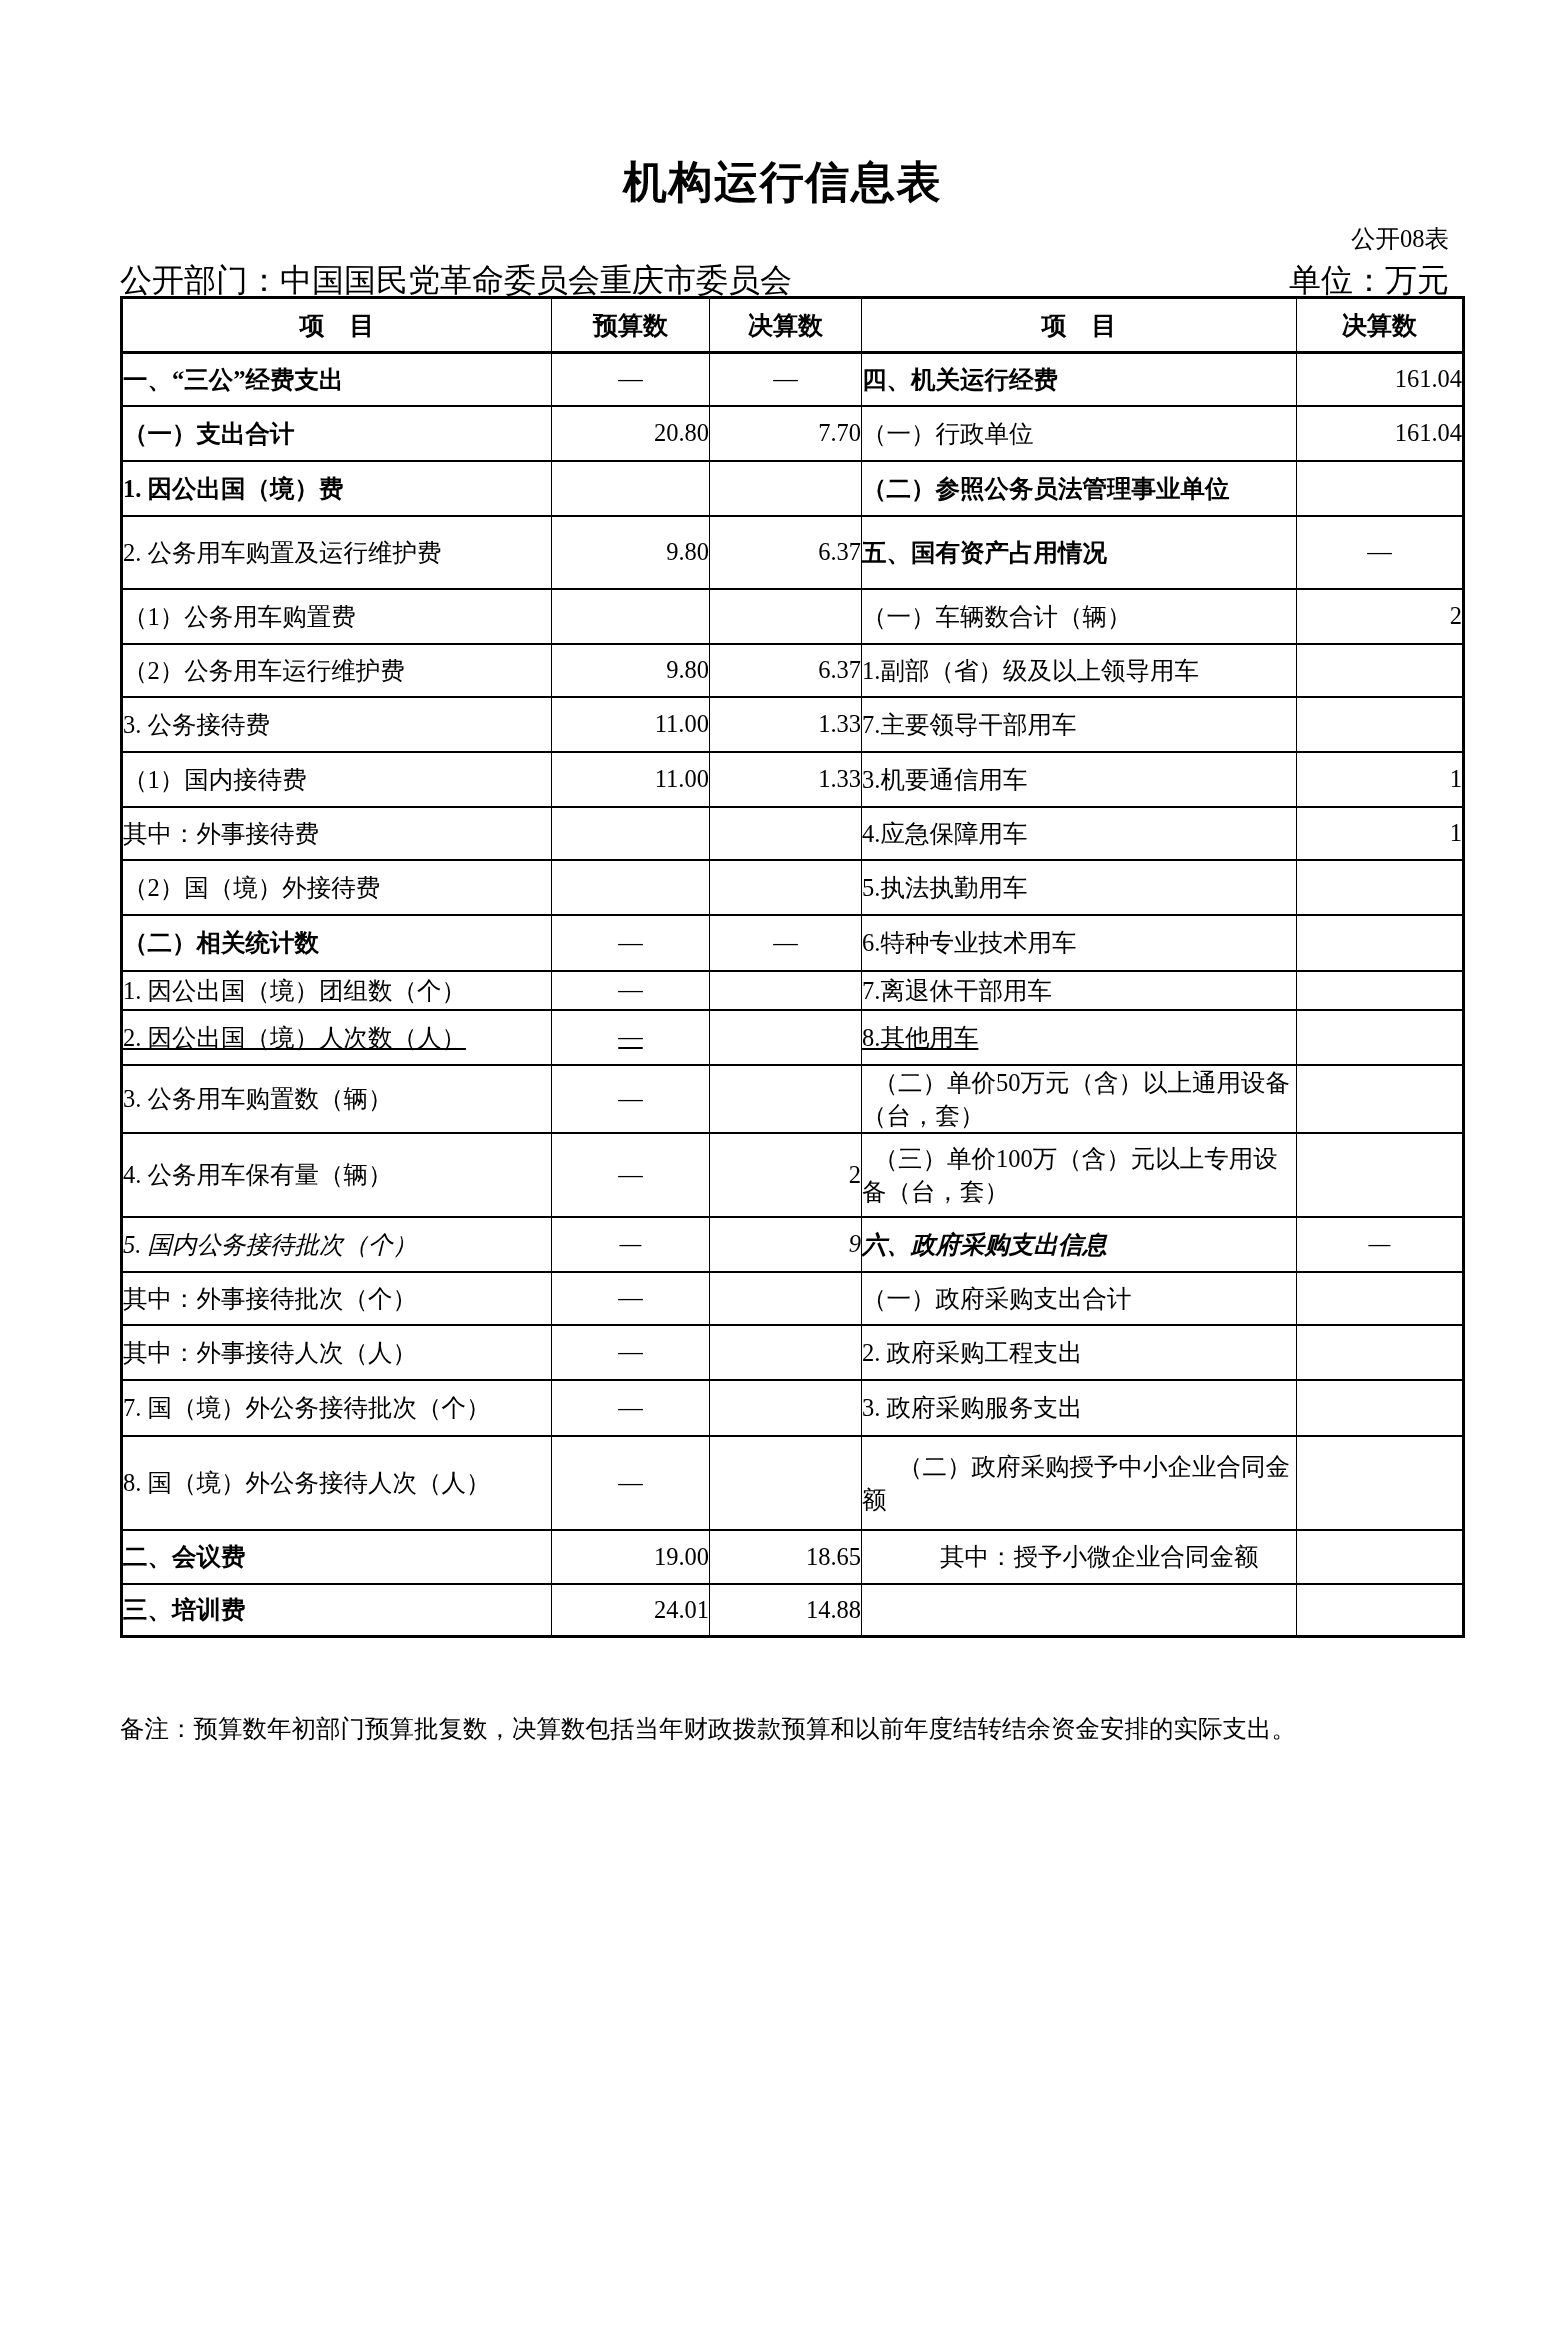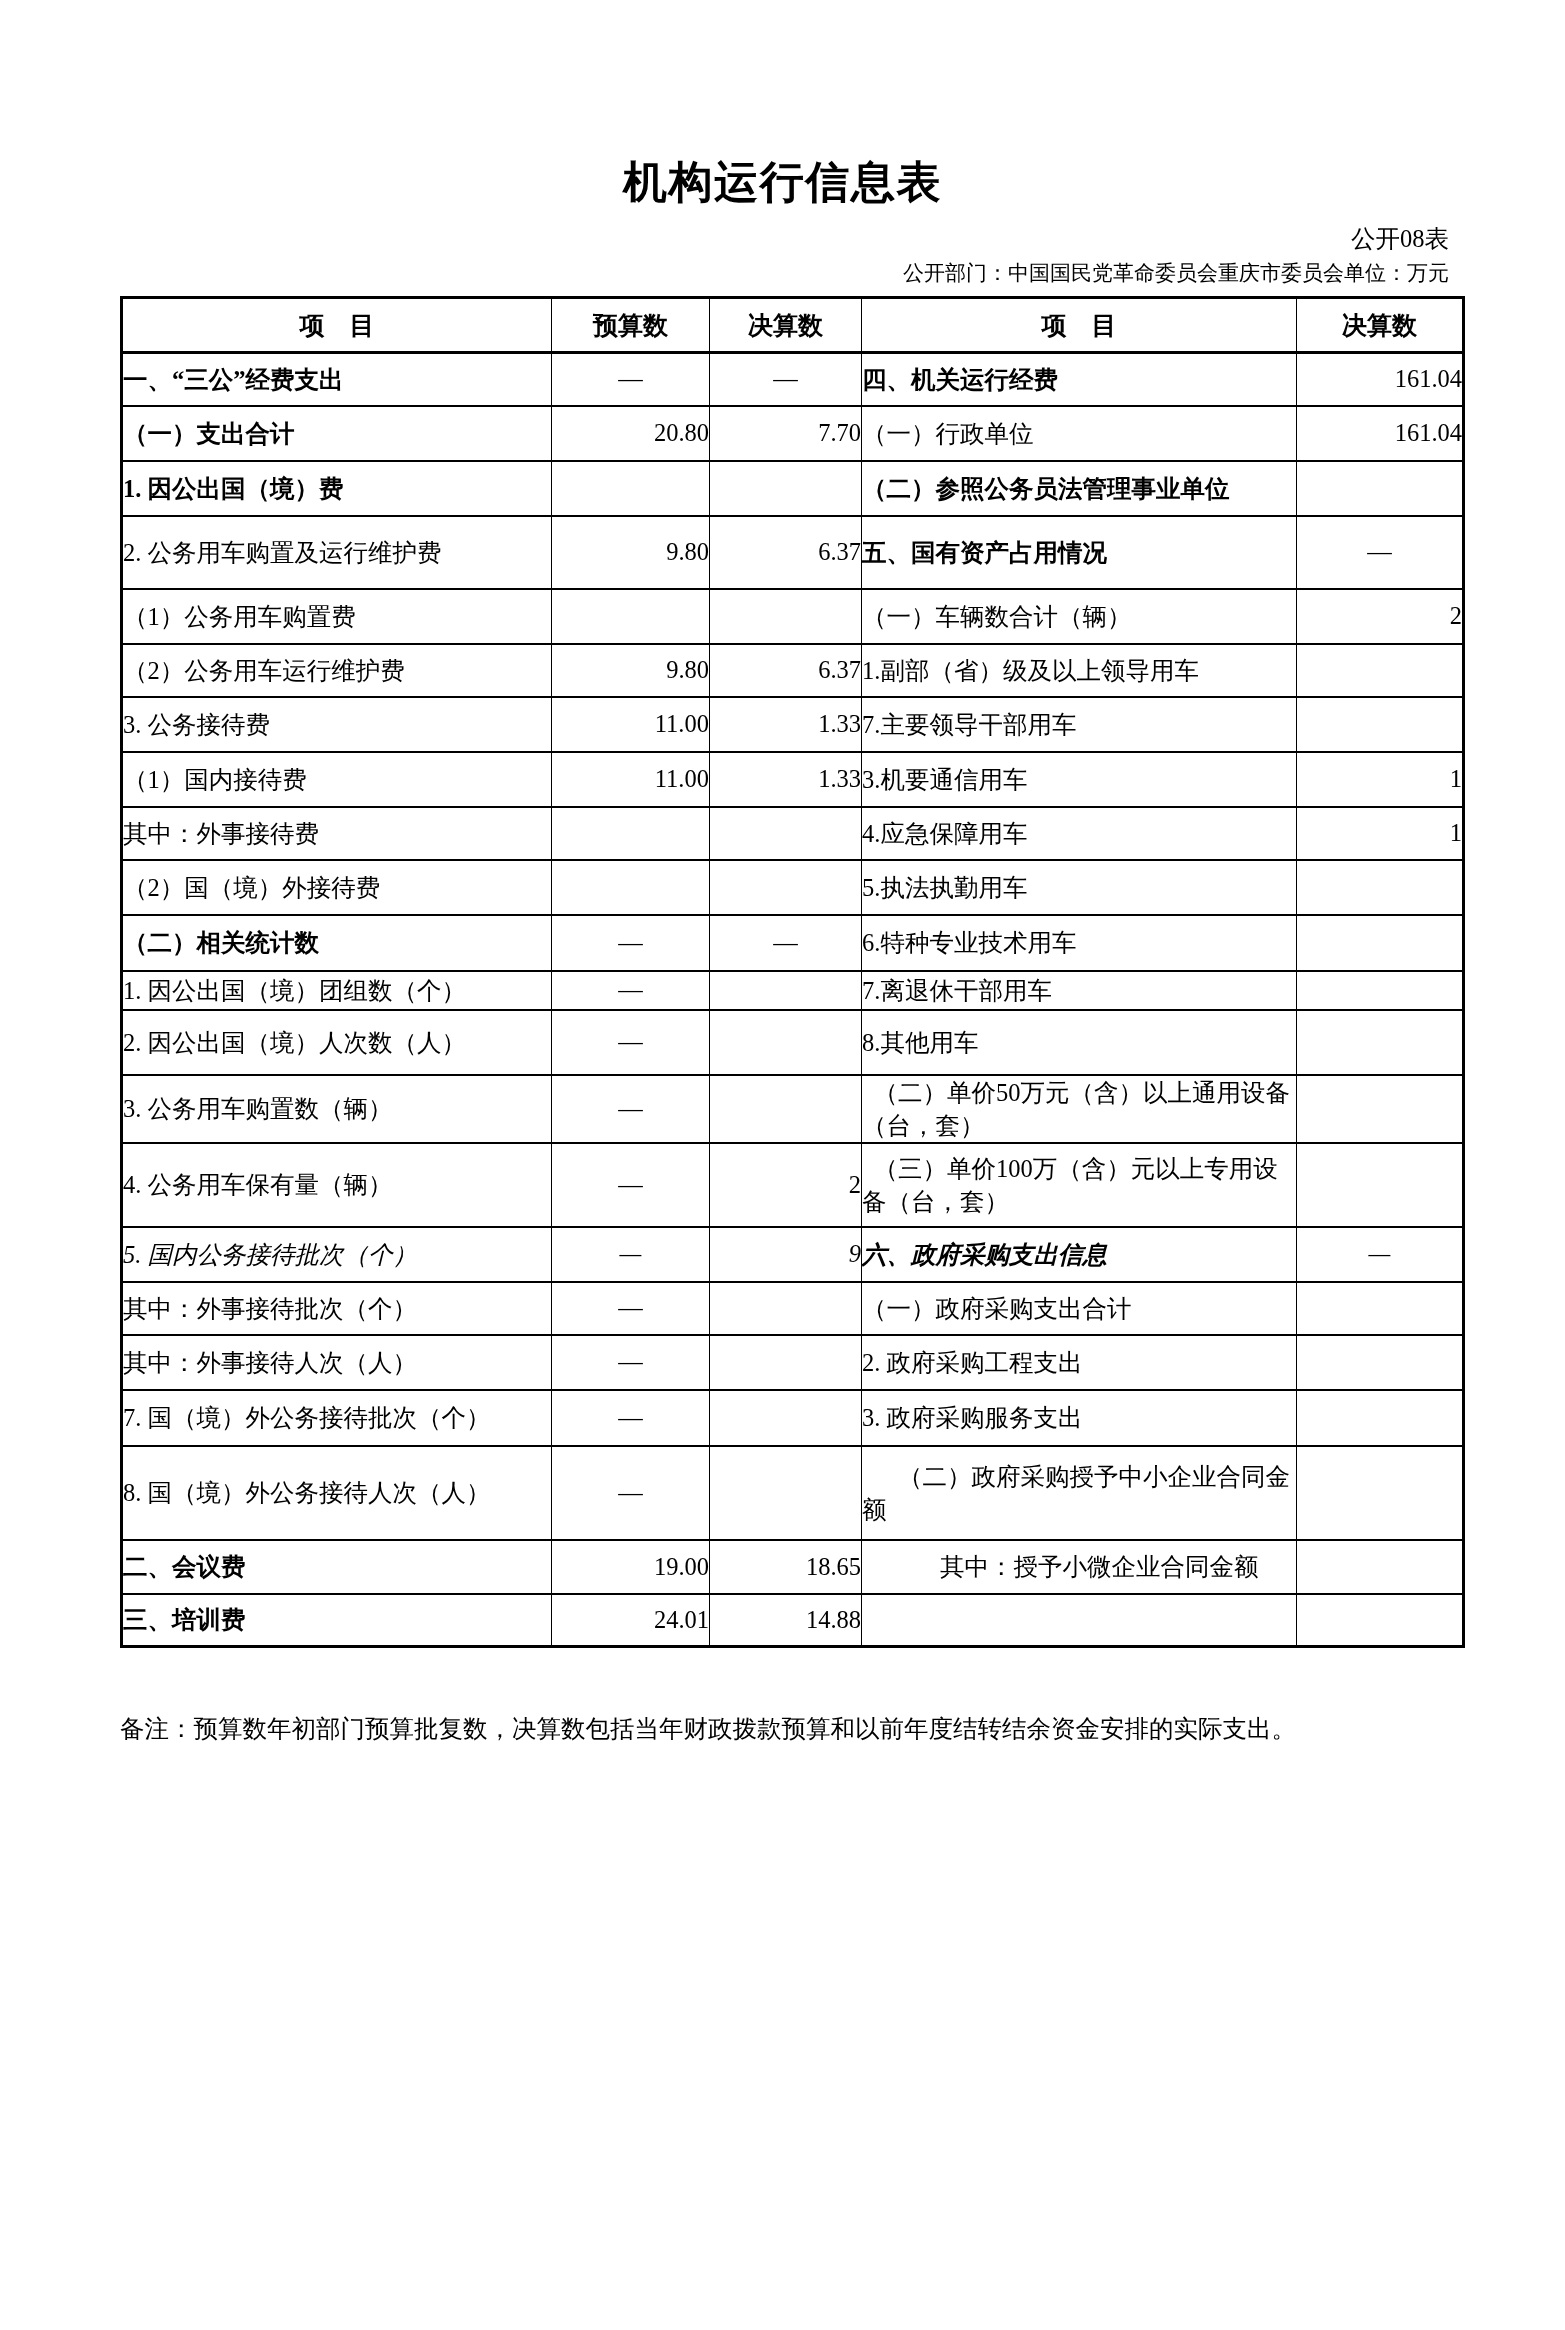--- a/index.html
+++ b/index.html
@@ -9,22 +9,22 @@
   }
   .doc-title{
     position:absolute;left:0;top:153px;width:1565px;text-align:center;
     font-size:44px;font-weight:bold;letter-spacing:1.6px;
   }
   .meta-line1{
     position:absolute;left:120px;top:222px;width:1342px;text-align:right;
     font-size:24.5px;padding-right:13px;box-sizing:border-box;
   }
   .meta-line2{
-    position:absolute;left:120px;top:259px;width:1342px;font-size:21px;
-    display:flex;justify-content:flex-end;box-sizing:border-box;padding-right:13px;
+    position:absolute;left:120px;top:259px;width:1342px;font-size:32px;
+    display:flex;justify-content:space-between;box-sizing:border-box;padding-right:13px;
   }
   table.grid{
     position:absolute;left:120px;top:296px;width:1342px;
     border-collapse:collapse;table-layout:fixed;
     border:3.3px solid #000;font-size:24.5px;
   }
   table.grid th,table.grid td{
     border:1.6px solid #000;border-top-width:2.4px;border-bottom-width:2.4px;
     padding:0;overflow:hidden;vertical-align:middle;
   }
@@ -160,21 +160,21 @@
           <td class="lbl R2">6.特种专业技术用车</td>
           <td class="num"></td>
         </tr>
         <tr style="height: 39px;">
           <td class="lbl L2">1. 因公出国（境）团组数（个）</td>
           <td class="dash">—</td>
           <td class="num"></td>
           <td class="lbl R2">7.离退休干部用车</td>
           <td class="num"></td>
         </tr>
-        <tr style="height: 65px;">
+        <tr style="height: 55px; text-decoration: underline;">
           <td class="lbl L2">2. 因公出国（境）人次数（人）</td>
           <td class="dash">—</td>
           <td class="num"></td>
           <td class="lbl R2">8.其他用车</td>
           <td class="num"></td>
         </tr>
         <tr style="height: 67px;">
           <td class="lbl L2">3. 公务用车购置数（辆）</td>
           <td class="dash">—</td>
           <td class="num"></td>

